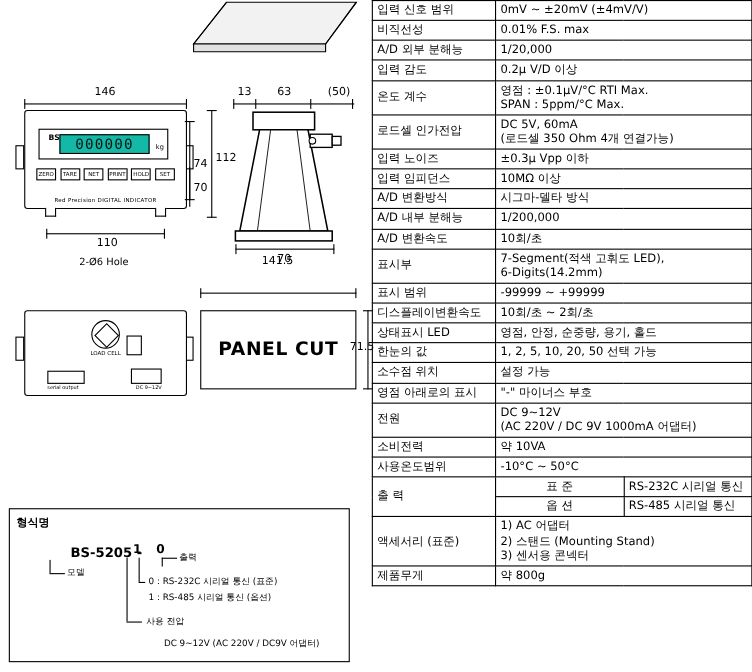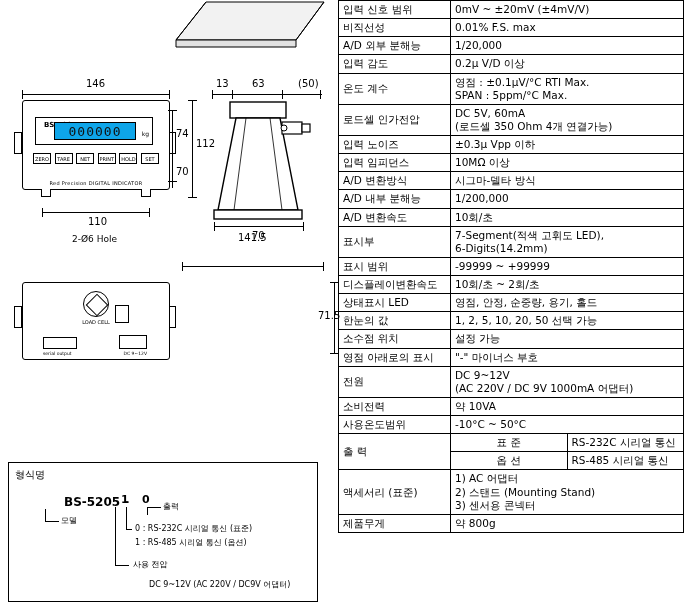--- a/index.html
+++ b/index.html
@@ -43,21 +43,21 @@
     left: 12px; top: 16px;
     width: 118px; height: 28px;
     border: 1.2px solid #000;
     background: #fff;
   }
   .fv-seg {
     position: absolute;
     left: 18px; top: 4px;
     width: 82px; height: 18px;
     border: 1px solid #000;
-    background: #0ea5e9;
+    background: #14b8a6;
     letter-spacing: 1px;
     font-family: "DejaVu Sans Mono", "Liberation Mono", monospace;
     font-size: 13px;
     text-align: center;
     line-height: 17px;
     color: #111;
   }
   .fv-brand {
     position: absolute;
     left: 8px; top: 3px;
@@ -132,21 +132,21 @@
     display:flex; align-items:center; justify-content:center;
     font-size:17px; font-weight:bold; letter-spacing:.5px;
   }
 
   
   .model-box {
     position:absolute; left:8px; top:462px;
     width:310px; height:140px;
     border:1.2px solid #000; background:#fff;
   }
-  .model-title { position:absolute; left:6px; top:5px; font-size:10px; font-weight:normal; }
+  .model-title { position:absolute; left:6px; top:5px; font-size:10px; font-weight:bold; }
   .model-code { position:absolute; left:34px; top:32px; font-size:12px; font-weight:bold;margin-left:21px; }
   .model-d1 { position:absolute; left:112px; top:30px; font-size:11px; font-weight:bold; }
   .model-d2 { position:absolute; left:133px; top:30px; font-size:11px; font-weight:bold; }
   .m-lab { position:absolute; font-size:8px; }
   .m-line { position:absolute; background:#000; }
 
   
   .dim { position:absolute; font-size:10px; }
   .dimline { position:absolute; background:#000; height:1px; }
   .dimvert { position:absolute; background:#000; width:1px; }
@@ -210,21 +210,21 @@
     <div class="fv-foot">Red Precision DIGITAL INDICATOR</div>
     <div class="foot-leg" style="left:18px;"></div>
     <div class="foot-leg" style="right:18px;"></div>
   </div>
 
   <div class="dim" style="left:196px; top:138px;">112</div>
   <div class="dimvert" style="left:192px; top:100px; height:98px;"></div>
   <div class="tick" style="left:188px; top:100px; width:9px; height:1px;"></div>
   <div class="tick" style="left:188px; top:197px; width:9px; height:1px;"></div>
 
-  <div class="dim" style="left:176px; top:128px;">74</div>
+  <div class="dim" style="left:176px; top:144px;">74</div>
   <div class="dimvert" style="left:172px; top:110px; height:72px;"></div>
   <div class="tick" style="left:168px; top:110px; width:9px; height:1px;"></div>
   <div class="tick" style="left:168px; top:181px; width:9px; height:1px;"></div>
 
   <div class="dim" style="left:176px; top:166px;">70</div>
   <div class="dimvert" style="left:172px; top:152px; height:36px;"></div>
 
   <div class="dimline" style="left:42px; top:212px; width:108px;"></div>
   <div class="tick" style="left:42px; top:208px; width:1px; height:9px;"></div>
   <div class="tick" style="left:149px; top:208px; width:1px; height:9px;"></div>
@@ -268,20 +268,23 @@
     <div class="rv-conn2"></div>
     <div class="rv-txt" style="right:22px; bottom:3px;">DC 9~12V</div>
     <div class="rv-cap"></div>
   </div>
 
   <div class="dimline" style="left:182px; top:266px; width:142px;"></div>
   <div class="tick" style="left:182px; top:262px; width:1px; height:9px;"></div>
   <div class="tick" style="left:323px; top:262px; width:1px; height:9px;"></div>
   <div class="dim" style="left:238px; top:232px;">141.5</div>
 
+  <div class="panel-cut">
+    <span>PANEL CUT</span>
+  </div>
 
   <div class="dimvert" style="left:334px; top:282px; height:72px;"></div>
   <div class="tick" style="left:330px; top:282px; width:9px; height:1px;"></div>
   <div class="tick" style="left:330px; top:353px; width:9px; height:1px;"></div>
   <div class="dim" style="left:302px; top:310px;margin-left:16px;">71.5</div>
 
   <div class="model-box">
     <div class="model-title">형식명</div>
     <div class="model-code">BS-5205 -</div>
     <div class="model-d1">1</div>

